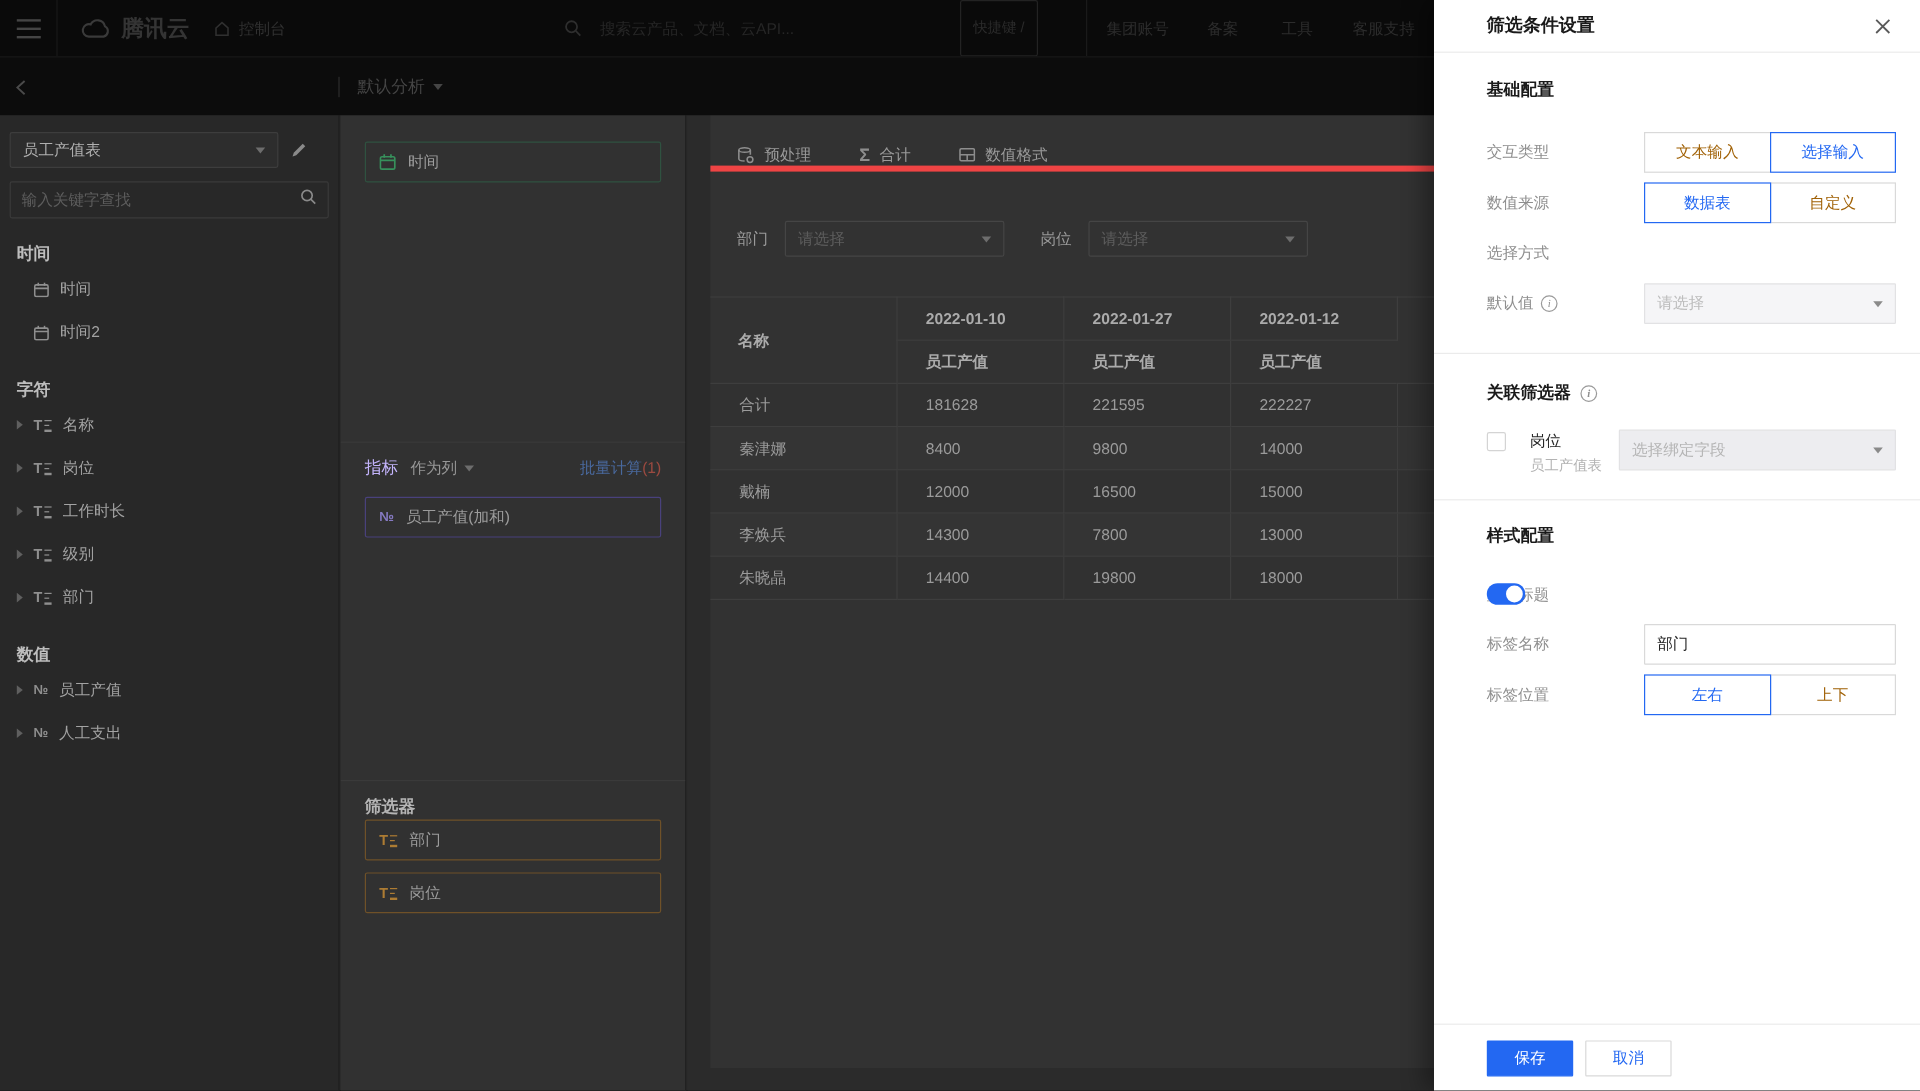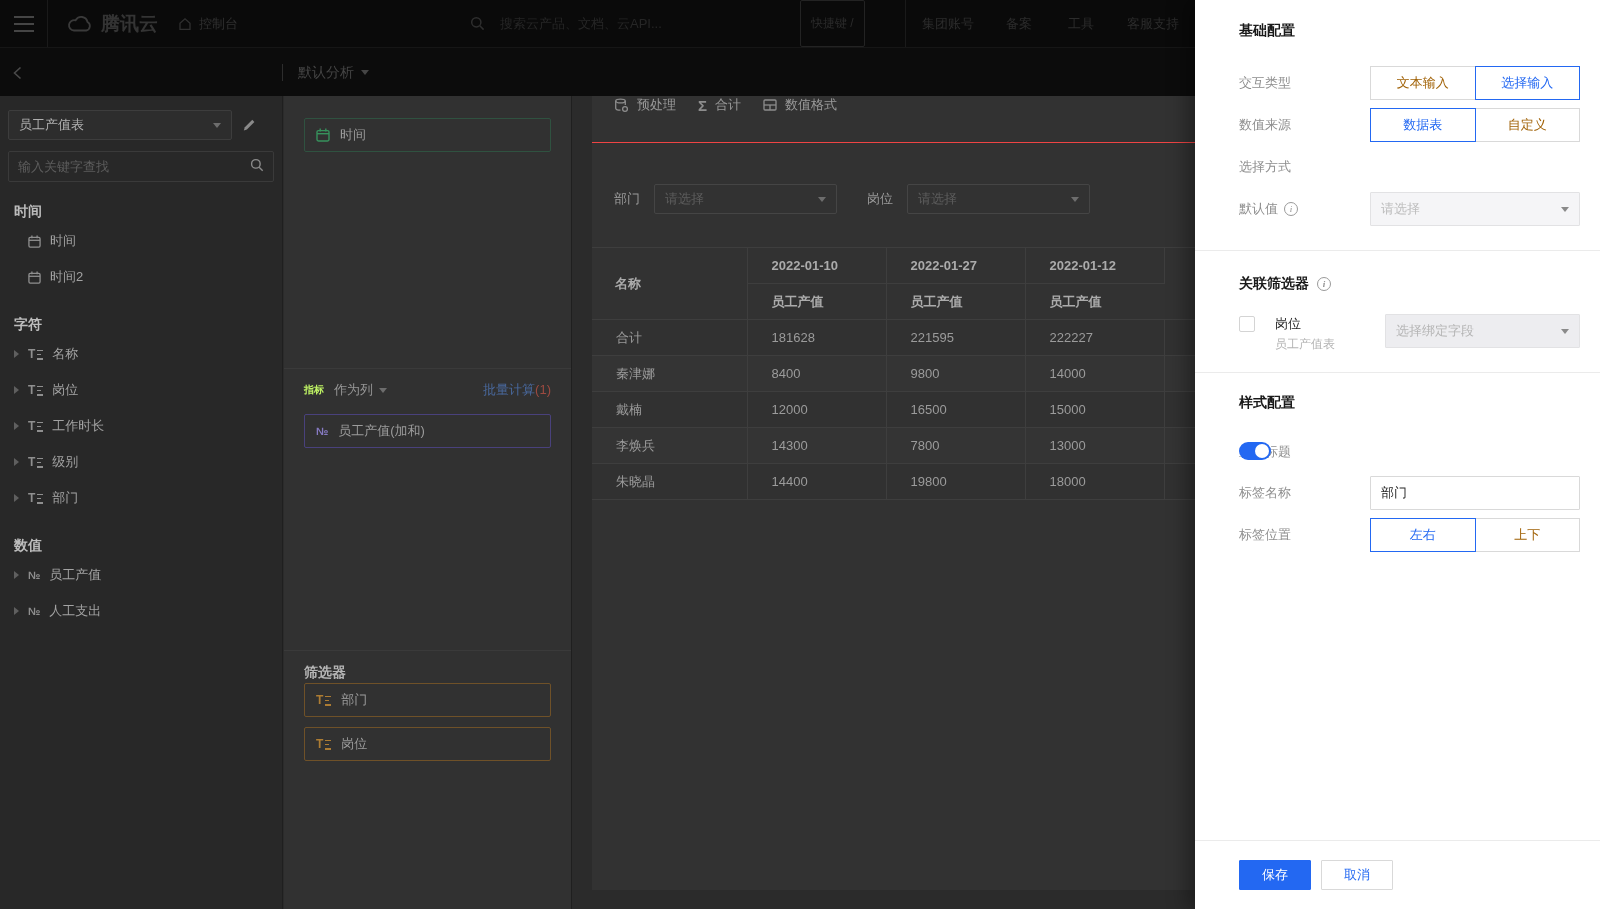--- a/index.html
+++ b/index.html
@@ -70,36 +70,36 @@
   .shelf-sec2 { height:273px; border-bottom:1px solid #3a3a3a; }
   .chip { height:34px; border-radius:2px; display:flex; align-items:center; gap:10px; padding:0 11px;
           font-size:13px; color:#9c9c9c; cursor:grab; }
   .chip-green { margin-top:22px; border:1px solid #2f5240; }
   .chip-green .ficon { color:#37915c; }
   .chip-purple { margin-top:12px; border:1px solid #49417c; }
   .chip-purple .numicon { color:#867ac2; }
   .chip-orange { border:1px solid #6f5128; }
   .chip-orange .tficon { color:#ad7c33; }
   .metric-row { margin-top:9px; height:24px; display:flex; align-items:center; }
-  .metric-head { color:#bef264; font-size:10px; font-weight:700; }
+  .metric-head { color:#c4b5fd; font-size:14px; font-weight:400; }
   .metric-mode { margin-left:10px; color:#979797; font-size:13px; display:flex; align-items:center; gap:6px; cursor:pointer; }
   .metric-mode .caret-down { color:#6d6d6d; }
   .batch { margin-left:auto; font-size:13px; cursor:pointer; }
   .batch .b { color:#49699e; }
   .batch .c { color:#9c4a40; }
   .filters-head { margin-top:12px; height:20px; color:#b5b5b5; font-size:14px; font-weight:700;
                   display:flex; align-items:center; }
   .shelf-sec3 .chip + .chip { margin-top:10px; }
   .shelf-sec3 .chip-orange:first-of-type { margin-top:16px; }
 
   
   .canvas { position:absolute; left:573px; top:96px; right:0; bottom:0; background:#2b2b2b; }
   .card { position:absolute; left:19px; top:0; width:988px; bottom:19px; background:#323232; }
-  .toolbar { height:47px; display:flex; align-items:flex-start; gap:22px; padding:0 22px;
-             border-bottom:1px solid #ef4444; }
+  .toolbar { height:47px; display:flex; align-items:flex-end; gap:40px; padding:0 22px;
+             border-bottom:5px solid #ef4444; }
   .tool { display:flex; align-items:center; gap:8px; color:#9a9a9a; font-size:13px; cursor:pointer; }
   .tool .ticon { color:#8d8d8d; display:flex; }
   .sigma { font-size:15px; font-weight:700; line-height:1; }
   .cfilter-row { margin:41px 0 0 22px; display:flex; align-items:center; gap:30px; }
   .cfilter { display:flex; align-items:center; gap:14px; }
   .cfilter .lab { color:#9a9a9a; font-size:13px; }
   .cselect { width:183px; height:30px; border:1px solid #454545; border-radius:2px; display:flex;
              align-items:center; padding:0 10px; color:#5d5d5d; font-size:13px; cursor:pointer; }
   .cselect .caret-down { margin-left:auto; color:#6d6d6d; }
 
@@ -129,37 +129,37 @@
              color:#8e8e8e; font-size:13px; }
   .f-ctrl { position:absolute; right:0; top:0; }
   .seg-group { display:flex; width:210px; }
   .seg { flex:1; height:34px; background:#fff; border:1px solid #d9d9d9; color:#a16207; font-size:13px;
          display:flex; align-items:center; justify-content:center; cursor:pointer; position:relative; }
   .seg + .seg { margin-left:-1px; }
   .seg.sel { border-color:#2368f2; color:#2368f2; z-index:1; }
   .dselect { width:210px; height:34px; border:1px solid #e2e2e4; background:#f5f5f7; border-radius:1px;
              display:flex; align-items:center; padding:0 10px; color:#bcbcbc; font-size:13px; cursor:pointer; }
   .dselect .caret-down { margin-left:auto; color:#8a8a8a; }
-  .dselect.bind { width:195px; background:#ededf0; color:#b5b5b5; }
+  .dselect.bind { width:231px; background:#ededf0; color:#b5b5b5; }
   .divider { height:1px; background:#ebebeb; margin:24px -20px 0 -44px; }
   .info { width:14px; height:14px; border:1px solid #9a9a9a; border-radius:50%; color:#8e8e8e;
           font-size:9px; font-style:italic; font-family:"Liberation Serif",serif; display:inline-flex;
           align-items:center; justify-content:center; cursor:pointer; }
   .link-row { position:relative; height:36px; margin-top:21px; }
   .checkbox { position:absolute; left:0; top:2px; width:16px; height:16px; border:1px solid #d4d4d4;
               border-radius:2px; background:#fff; cursor:pointer; }
   .link-name { position:absolute; left:36px; top:1px; color:#262626; font-size:13px; }
   .link-table { position:absolute; left:36px; top:22px; color:#b3b3b3; font-size:12px; }
   .toggle { position:relative; width:32px; height:18px; border-radius:9px; background:#2368f2; cursor:pointer; }
   .toggle .knob { position:absolute; right:2px; top:2px; width:14px; height:14px; border-radius:50%; background:#fff; }
   .tname-input { width:210px; height:34px; border:1px solid #d9d9d9; border-radius:1px; padding:0 10px;
                  color:#262626; font-size:13px; outline:none; }
   .row20 { height:20px; margin-bottom:14px; }
   .row20 .f-label { height:20px; }
-  .d-foot { position:absolute; left:0; right:0; bottom:0; height:69px; border-top:1px solid #ebebeb;
+  .d-foot { position:absolute; left:0; right:0; bottom:0; height:56px; border-top:1px solid #ebebeb;
             display:flex; align-items:center; padding:0 0 0 44px; gap:10px; }
   .btn { height:30px; min-width:72px; padding:0 16px; font-size:13px; border-radius:1px; cursor:pointer;
          display:flex; align-items:center; justify-content:center; }
   .btn-primary { background:#2368f2; color:#fff; border:1px solid #2368f2; }
   .btn-weak { background:#fff; color:#2368f2; border:1px solid #d9d9d9; }
 </style>
 </head>
 <body>
 
 <div class="stage">
@@ -493,20 +493,29 @@
           <td>19800</td>
           <td>18000</td>
           <td></td>
         </tr>
       </tbody>
         </table>
     </div>
   </div>
 
   <div class="drawer">
+    <div class="d-head">
+      <span class="d-title">筛选条件设置</span>
+      <span class="d-close">
+        <svg width="14" height="14" viewBox="0 0 14 14" stroke="currentColor" stroke-width="1.5">
+          <line x1="1.5" y1="1.5" x2="12.5" y2="12.5"></line>
+            <line x1="12.5" y1="1.5" x2="1.5" y2="12.5"></line>
+        </svg>
+      </span>
+    </div>
     <div class="d-body">
       <div class="d-h2 mt22">基础配置</div>
 
       <div class="f-row mt26">
         <span class="f-label">交互类型</span>
         <div class="f-ctrl seg-group">
           <div class="seg">文本输入</div>
           <div class="seg sel">选择输入</div>
         </div>
       </div>

